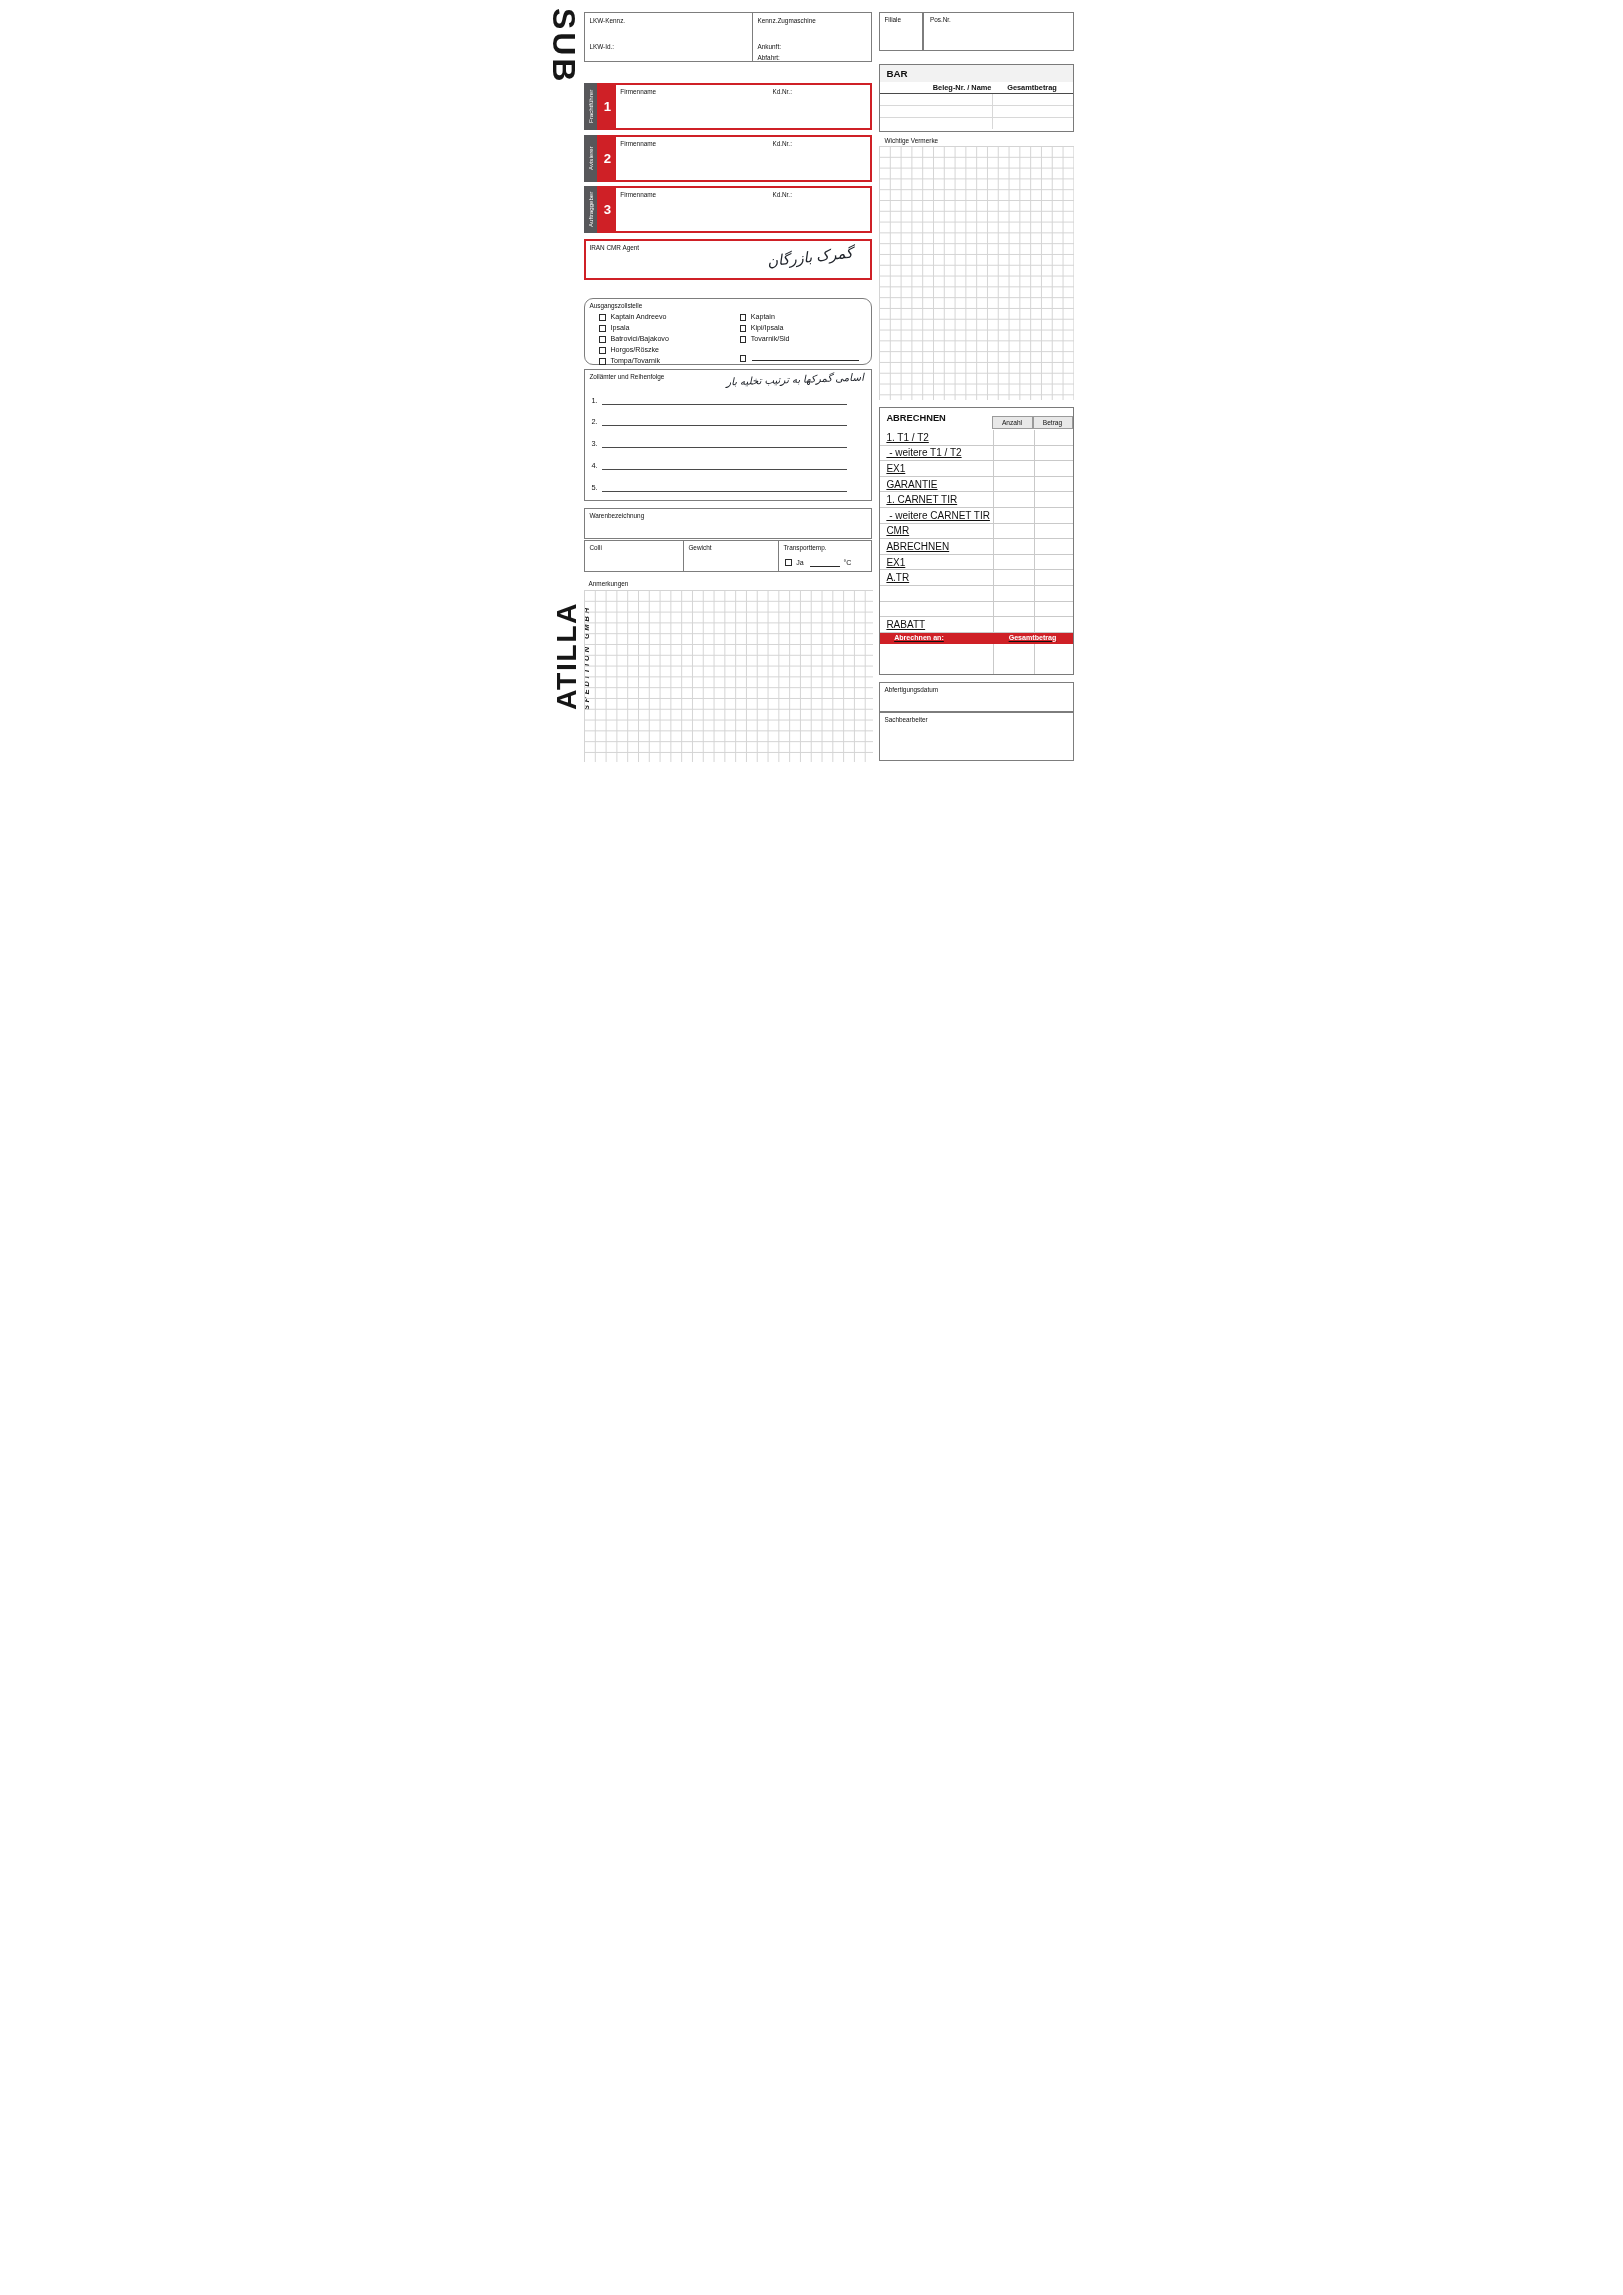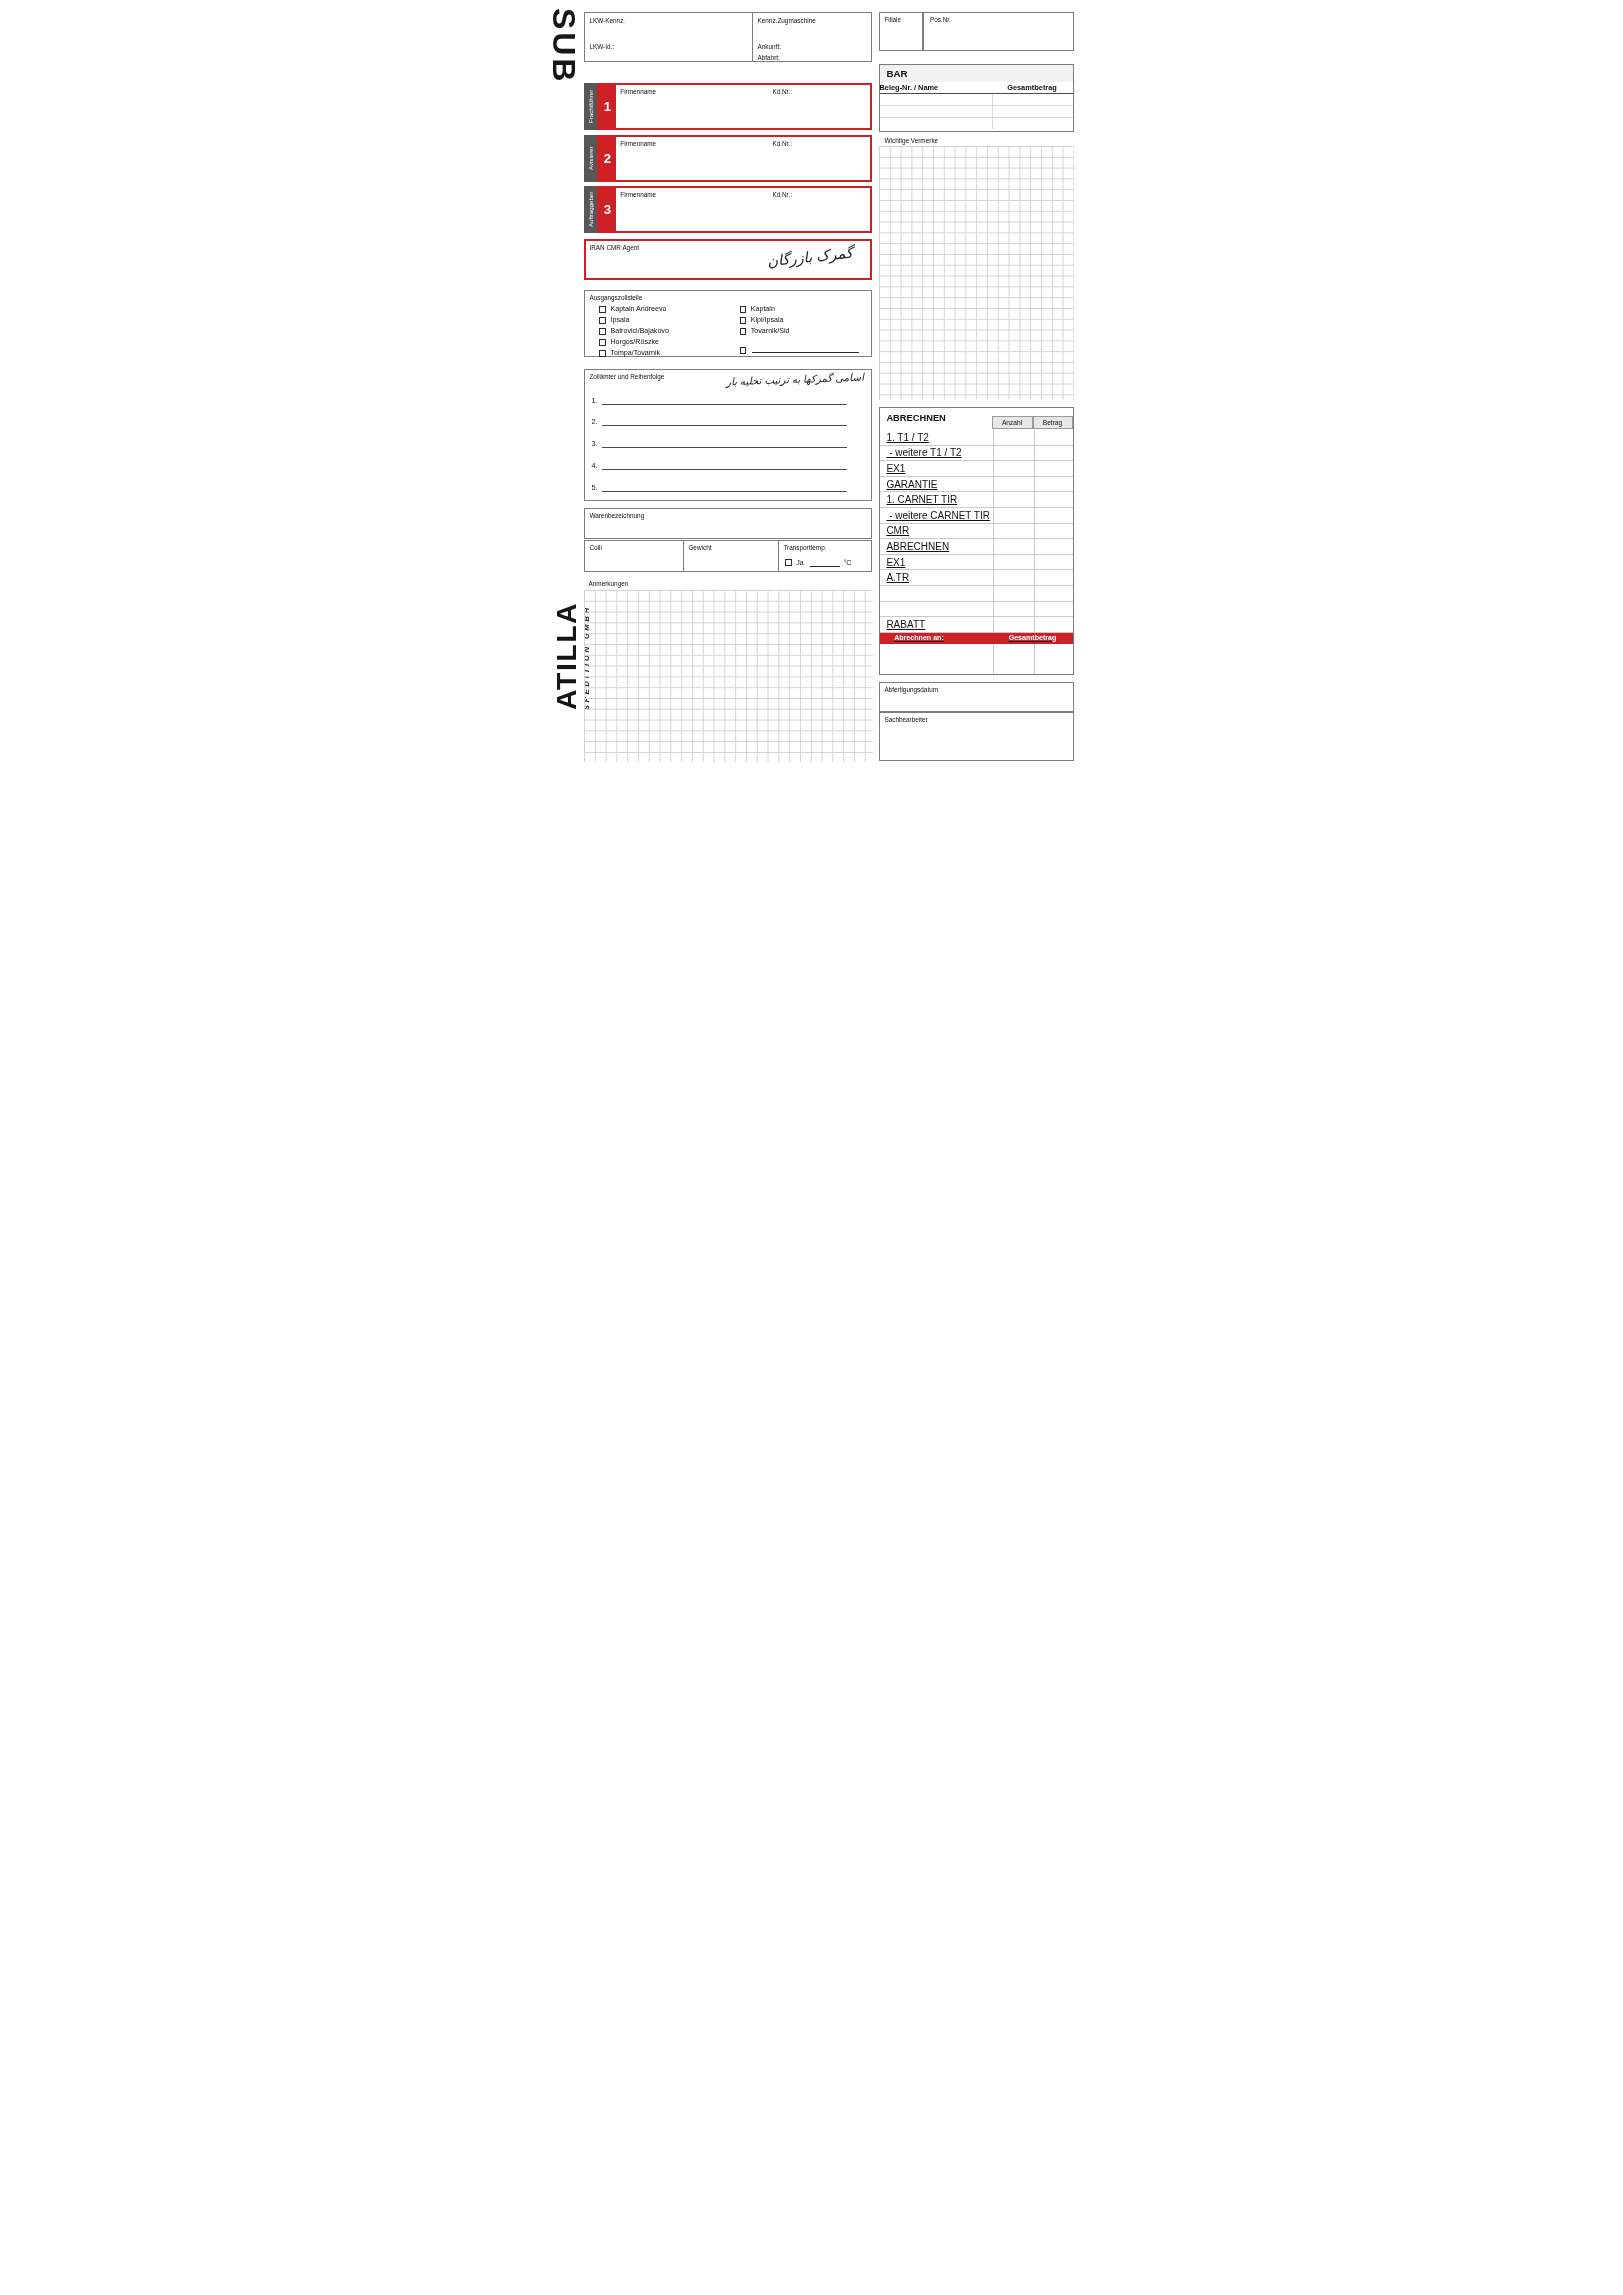--- a/index.html
+++ b/index.html
@@ -19,21 +19,21 @@
   .box .title { position:absolute; left:4.9px; top:2.5px; font-size:6.4px; }
 
   
   .hdr-divider { position:absolute; left:167px; top:0; bottom:0; border-left:0.7px solid #7d7d7d; }
   .pos-abs { position:absolute; }
 
   
   .heavy { position:absolute; border:1.5px solid #7a7a7a; background:#fff; }
   .bar-title-row { height:16.7px; background:#f2f2f2; display:flex; align-items:center; padding-left:6.9px; font-size:9.8px; font-weight:bold; }
   .bar-head { display:flex; height:12.8px; align-items:center; border-bottom:1px solid #4a4a4a; font-weight:bold; font-size:7.4px; }
-  .bar-head .c1 { flex:1; text-align:left; }
+  .bar-head .c1 { flex:1; text-align:right; }
   .bar-head .c2 { width:81px; text-align:center; }
   .bar-row { display:flex; height:11.8px; border-bottom:0.5px solid #d8d8d8; }
   .bar-row.last { border-bottom:none; flex:1; }
   .bar-row .c1 { flex:1; border-right:0.5px solid #d8d8d8; }
   .bar-row .c2 { width:80px; }
   .bar-body { display:flex; flex-direction:column; height:35px; }
 
   
   .party { position:absolute; left:42px; width:288px; height:47px; display:flex; }
   .party-strip { width:13.2px; background:#57575a; position:relative; }
@@ -179,21 +179,21 @@
   </div>
 
   <div class="iran-box">
     <span class="lbl pos-abs" style="left:3.9px; top:2.9px;">IRAN CMR Agent</span>
     <span class="handwriting hand-iran">گمرک بازرگان</span>
   </div>
 
   <span class="lbl pos-abs" style="left:343px; top:137px;">Wichtige Vermerke</span>
   <div class="grid" style="left:337px; top:146px; width:195px; height:254px;"></div>
 
-  <div class="box" style="left:42px; top:290px; width:288px; height:67px;">
+  <div class="box" style="left:42px; top:298px; width:288px; height:67px;border-radius:9px;">
     <span class="title">Ausgangszollstelle</span>
     <div class="pos-abs" style="left:14.7px; top:12.8px;">
       <label class="cb-item">
         <span class="cb"></span>
         <span class="cb-text">Kaptain Andreevo</span>
       </label>
       <label class="cb-item">
         <span class="cb"></span>
         <span class="cb-text">Ipsala</span>
       </label>

